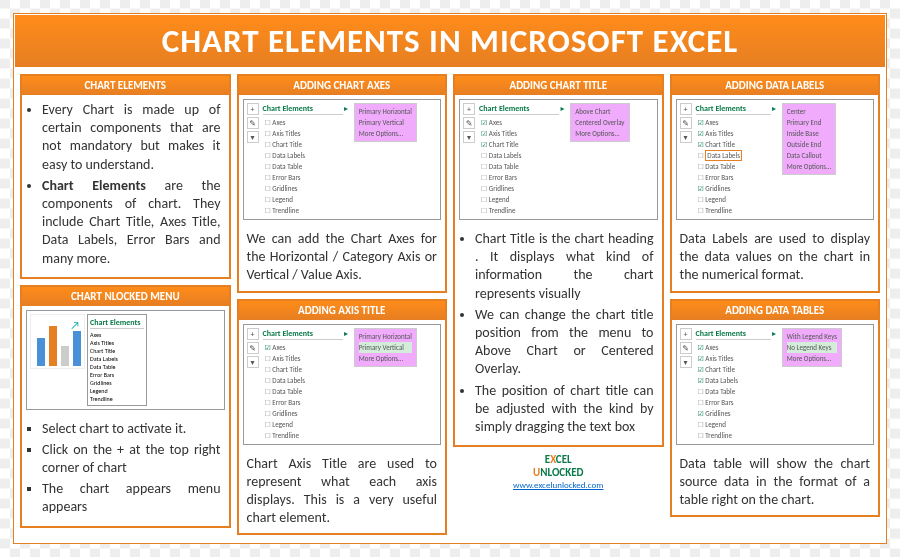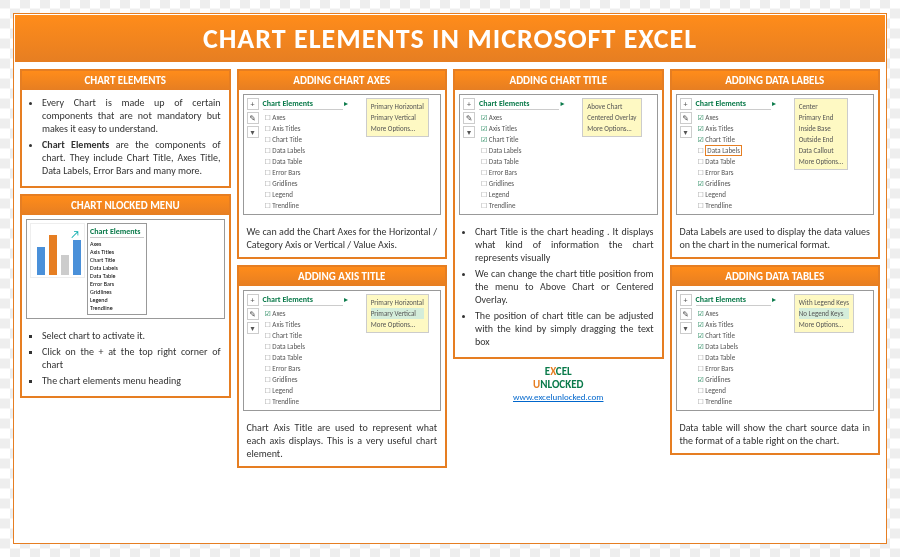--- a/index.html
+++ b/index.html
@@ -1,36 +1,36 @@
 <!DOCTYPE html>
 <html><head>
 <meta charset="utf-8">
 <style>
 *{box-sizing:border-box;margin:0;padding:0;font-family:Calibri,Arial,sans-serif}
 body{width:900px;height:557px;background:repeating-conic-gradient(#eee 0 25%,#fff 0 50%) 50%/20px 20px;padding:13px}
 .page{width:874px;height:531px;background:#fff;border:1px solid #e67e22;padding:0}
-.main-title{background:linear-gradient(#ff8c1a,#e67e22);color:#fff;text-align:center;font-size:28px;font-weight:bold;padding:6px 0;letter-spacing:1px;border:1px solid #fff}
+.main-title{background:linear-gradient(#ff8c1a,#e67e22);color:#fff;text-align:center;font-size:33px;font-weight:bold;padding:6px 0;letter-spacing:1px;border:1px solid #fff}
 .grid{display:flex;gap:6px;padding:6px}
 .col{display:flex;flex-direction:column;gap:6px;width:212px}
 .card{border:2px solid #e67e22;background:#fff}
 .card-title{background:linear-gradient(#ff8c1a,#e67e22);color:#fff;text-align:center;font-size:11px;font-weight:bold;padding:3px 0}
-.card-body{padding:6px 8px;font-size:10px;color:#333;text-align:justify}
+.card-body{padding:6px 8px;font-size:14px;color:#333;text-align:justify}
 .card-body ul{list-style:disc;padding-left:12px}
 .card-body ul li{margin-bottom:3px;line-height:1.3}
 .card-body ul.sq{list-style:square}
 .card-body p{line-height:1.3}
 .img-box{border:1px solid #999;margin:4px;padding:3px;font-size:7px;background:#fff}
 .ce-header{color:#0a7a4a;font-weight:bold;font-size:8px;border-bottom:1px solid #ccc;padding-bottom:1px;margin-bottom:2px}
 .ce-list{list-style:none;padding-left:2px}
 .ce-list li{padding:1px 0;color:#555}
 .ce-list li::before{content:"☐ ";color:#999}
 .ce-list li.chk::before{content:"☑ ";color:#0a7a4a}
 .side-icons{float:left;display:flex;flex-direction:column;gap:2px;margin-right:4px}
 .side-icons span{width:12px;height:12px;border:1px solid #ccc;text-align:center;line-height:10px;font-size:8px;color:#555;background:#fff}
-.submenu{display:inline-block;border:1px solid #ccc;padding:2px 4px;font-size:7px;background:#fef9c3;margin-left:16px;vertical-align:top;color:#555}
+.submenu{display:inline-block;border:1px solid #ccc;padding:2px 4px;font-size:7px;background:#f0abfc;margin-left:4px;vertical-align:top;color:#555}
 .submenu div{padding:1px 0}
 .submenu .hl{background:#d4edda}
 .arrow{color:#0a7a4a;font-size:8px}
 .menu-thumb{display:flex;gap:2px;align-items:flex-start}
 .bars{width:55px;height:55px;border:1px solid #eee;position:relative;background:linear-gradient(#fff,#fff)}
 .bar{position:absolute;bottom:2px;width:8px}
 .b1{left:6px;height:28px;background:#4a90d9}
 .b2{left:18px;height:40px;background:#e67e22}
 .b3{left:30px;height:20px;background:#ccc}
 .b4{left:42px;height:35px;background:#4a90d9}
@@ -87,21 +87,21 @@
                   <li>Legend</li>
                   <li>Trendline</li>
                 </ul>
     </div>
    </div>
   </div>
   <div class="card-body">
    <ul class="sq">
     <li>Select chart to activate it.</li>
     <li>Click on the + at the top right corner of chart</li>
-    <li>The chart elements menu heading</li>
+    <li>The chart appears menu appears</li>
    </ul>
   </div>
  </div>
 </div>
 
 <div class="col">
  <div class="card">
   <div class="card-title">ADDING CHART AXES</div>
   <div class="img-box">
    <div class="side-icons">

